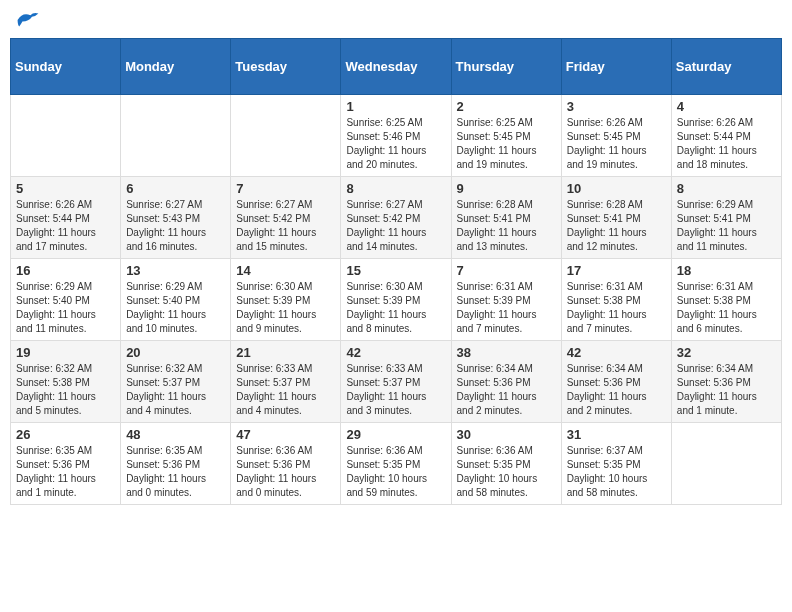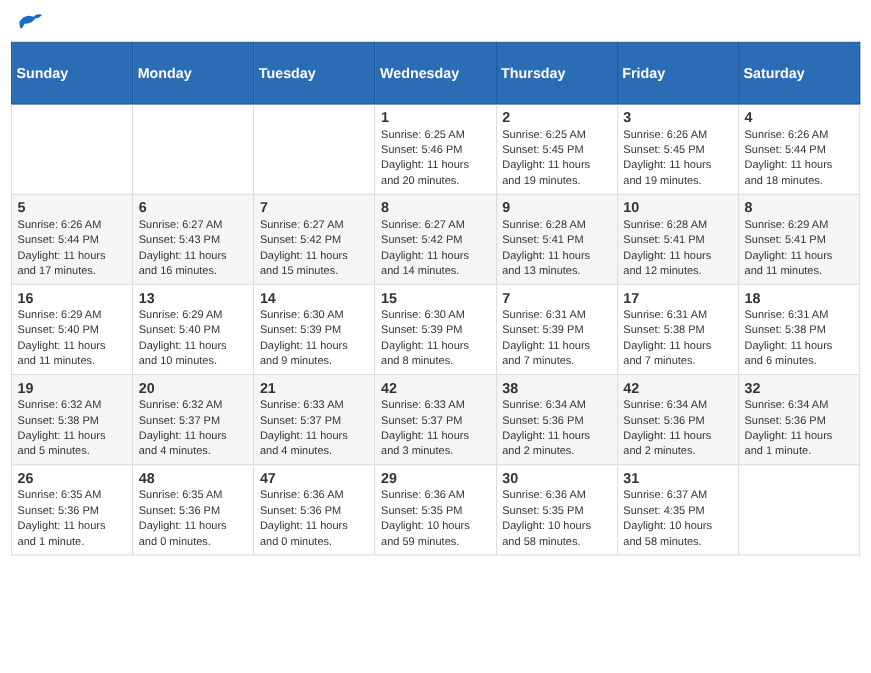--- a/index.html
+++ b/index.html
@@ -350,20 +350,20 @@
         <td>
           <span class="day-number">30</span>
           <div class="day-info" style="white-space: pre-line;">Sunrise: 6:36 AM
 Sunset: 5:35 PM
 Daylight: 10 hours
 and 58 minutes.</div>
         </td>
         <td>
           <span class="day-number">31</span>
           <div class="day-info" style="white-space: pre-line;">Sunrise: 6:37 AM
-Sunset: 4:35 PM
+Sunset: 5:35 PM
 Daylight: 10 hours
 and 58 minutes.</div>
         </td>
         <td class="empty-cell"></td>
       </tr>
     </tbody>
 </table>
 
 </body></html>

